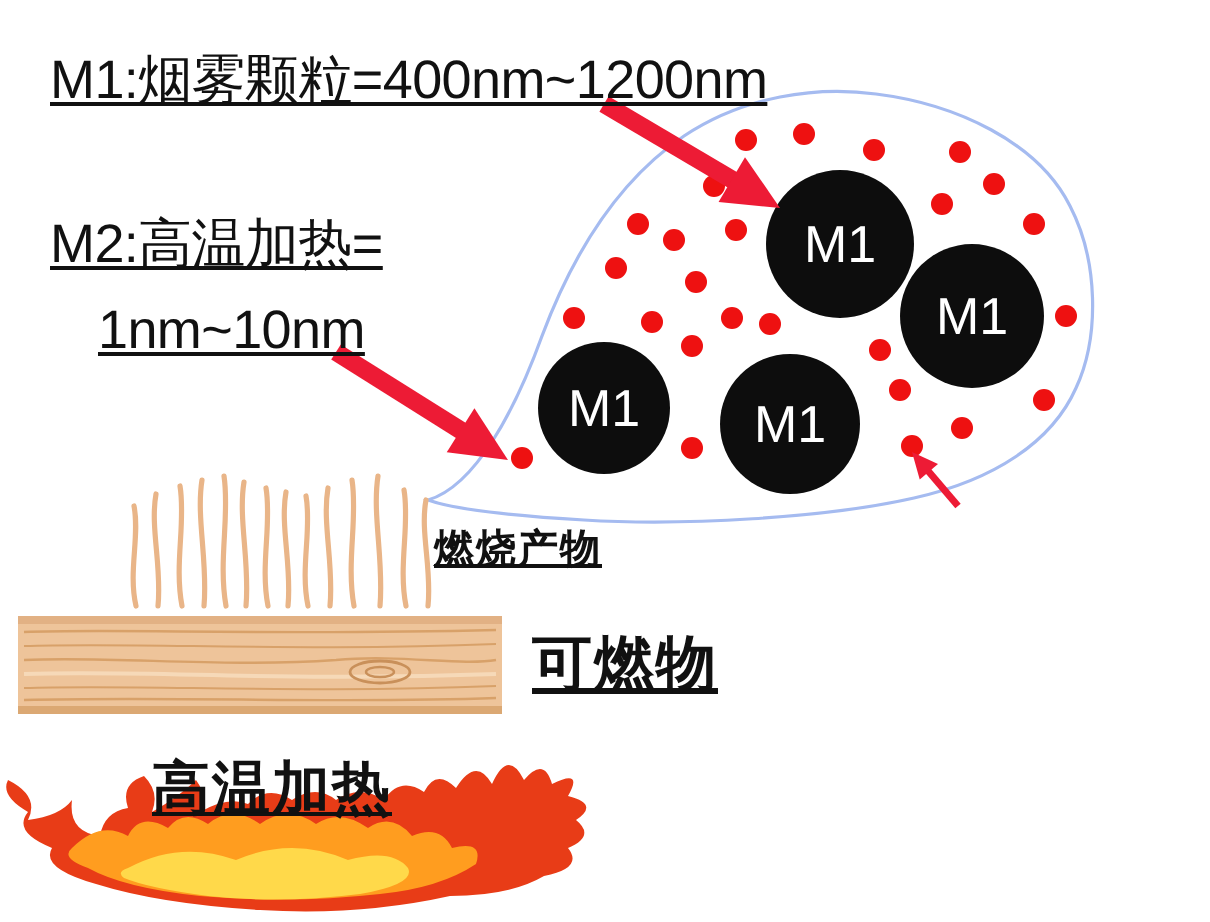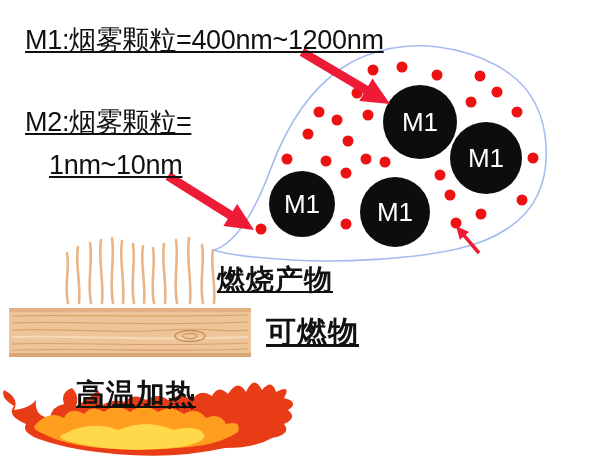--- a/index.html
+++ b/index.html
@@ -8,21 +8,21 @@
     font-family:"Liberation Sans",sans-serif;color:#111;
   }
   .stage svg{position:absolute;left:0;top:0;}
   .lbl{position:absolute;white-space:nowrap;text-decoration:underline;}
   .sans{font-family:"Liberation Sans","DejaVu Sans",sans-serif;}
   .serif{font-family:"Liberation Serif","DejaVu Serif",serif;font-weight:600;}
   #t-m1def{left:25px;top:22px;font-size:27px;letter-spacing:-0.3px;}
   #t-m2def1{left:25px;top:104px;font-size:27px;letter-spacing:-0.3px;}
   #t-m2def2{left:49px;top:150px;font-size:27px;letter-spacing:-0.3px;text-align:right;}
   #t-m2ptr{left:472px;top:248px;font-size:27px;}
-  #t-burn{left:217px;top:261px;font-size:28px;letter-spacing:1px;}
+  #t-burn{left:217px;top:261px;font-size:20px;letter-spacing:1px;}
   #t-fuel{left:266px;top:312px;font-size:30px;letter-spacing:1px;}
   #t-heat{left:76px;top:375px;font-size:29px;letter-spacing:1px;z-index:3;}
 </style>
 </head>
 <body>
 
 <div class="stage">
 
   <svg id="scene" width="605" height="461" viewBox="0 0 605 461">
 
@@ -119,18 +119,18 @@
       <path d="M 36 424 Q 50 410 64 418 Q 70 406 84 414 Q 92 404 104 412 Q 116 402 130 412
            Q 144 402 158 412 Q 170 404 184 414 Q 196 406 206 418 Q 220 412 226 424
            Q 242 420 238 432 Q 220 444 190 447 Q 145 452 100 448 Q 62 444 44 434
            Q 30 429 36 424 Z" fill="#ff9d1f"></path>
       <path d="M 64 434 Q 90 420 118 430 Q 146 418 174 430 Q 196 424 204 434
            Q 208 442 180 447 Q 140 452 104 448 Q 74 444 62 439 Q 58 436 64 434 Z" fill="#ffd94a"></path>
     </g>
   </svg>
 
   <div class="lbl sans" id="t-m1def">M1:烟雾颗粒=400nm~1200nm</div>
-  <div class="lbl sans" id="t-m2def1">M2:烟雾颗粒=</div>
+  <div class="lbl sans" id="t-m2def1">M2:高温加热=</div>
   <div class="lbl sans" id="t-m2def2">1nm~10nm</div>
   <div class="lbl serif" id="t-burn">燃烧产物</div>
   <div class="lbl serif" id="t-fuel">可燃物</div>
   <div class="lbl serif" id="t-heat">高温加热</div>
 </div>
 
 </body></html>

